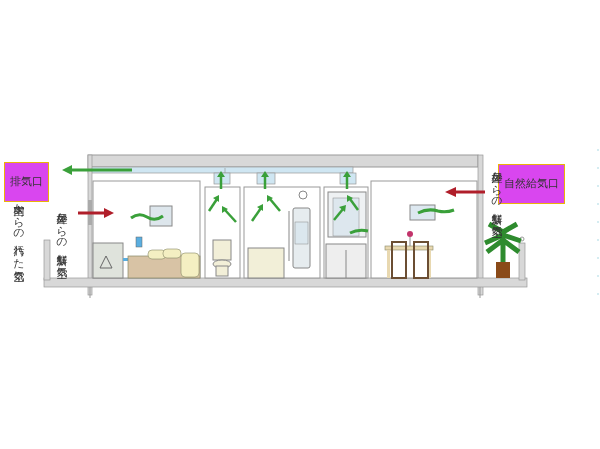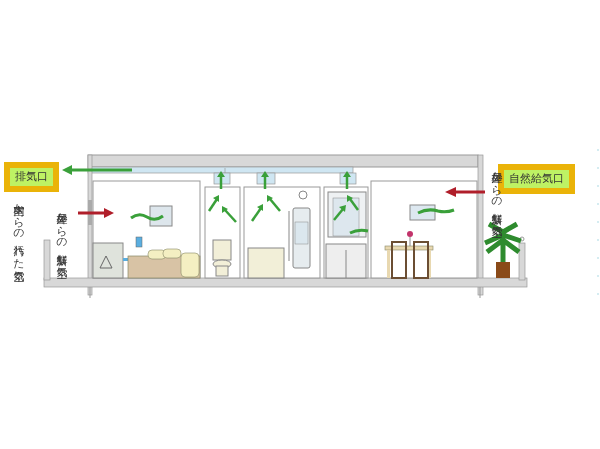--- a/index.html
+++ b/index.html
@@ -1,17 +1,17 @@
 <!DOCTYPE html>
 <html><head>
 <meta charset="utf-8">
 <style>
   html,body{margin:0;padding:0;background:#fff;}
   body{width:600px;height:449px;position:relative;overflow:hidden;font-family:"DejaVu Sans","Liberation Sans",sans-serif;}
-  .label-box{position:absolute;border:6px solid #eab308;background:#bef264;font-size:11px;color:#333;padding:2px 5px;line-height:14px;white-space:nowrap;}
+  .label-box{position:absolute;border:1px solid #eab308;background:#d946ef;font-size:11px;color:#333;padding:12px 5px;line-height:14px;white-space:nowrap;}
   .vtext{position:absolute;writing-mode:vertical-rl;font-size:11px;color:#333;line-height:13px;letter-spacing:0px;}
   svg{position:absolute;left:0;top:0;}
 </style>
 </head>
 <body>
 
 <svg width="600" height="449" viewBox="0 0 600 449">
 
   <rect x="88" y="155" width="390" height="12" fill="#d8d8d8" stroke="#999" stroke-width="1"></rect>
 

